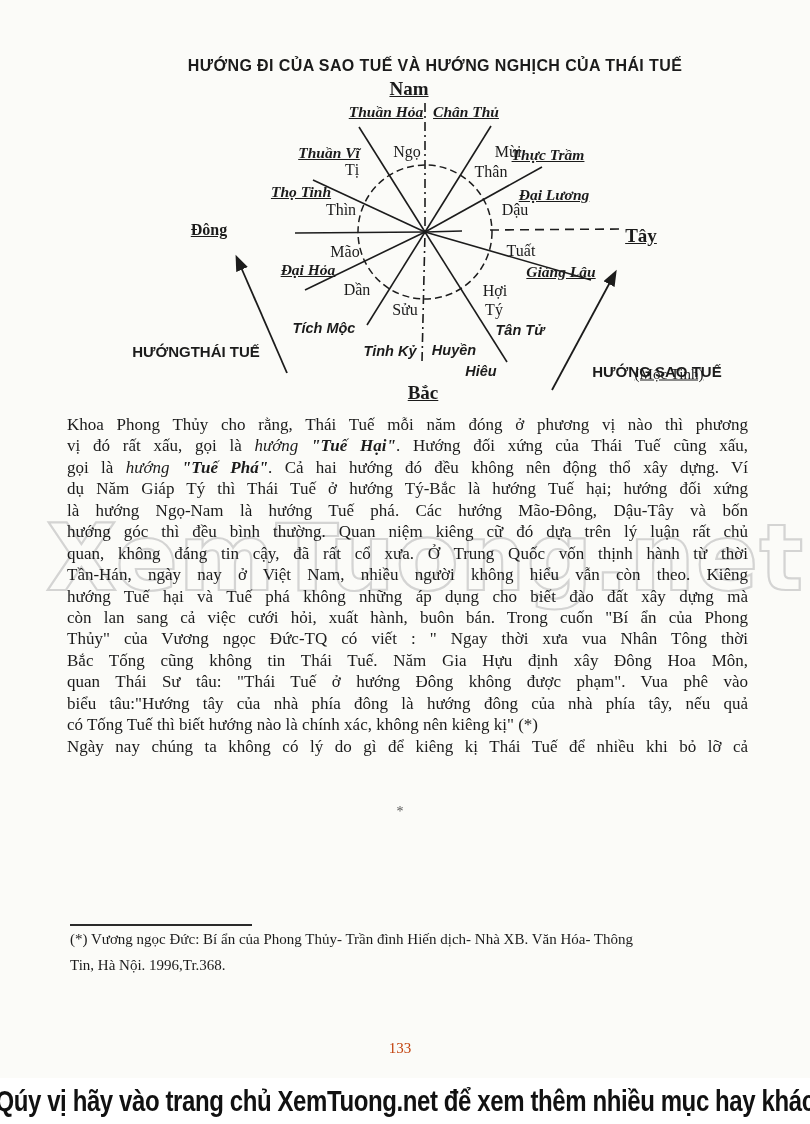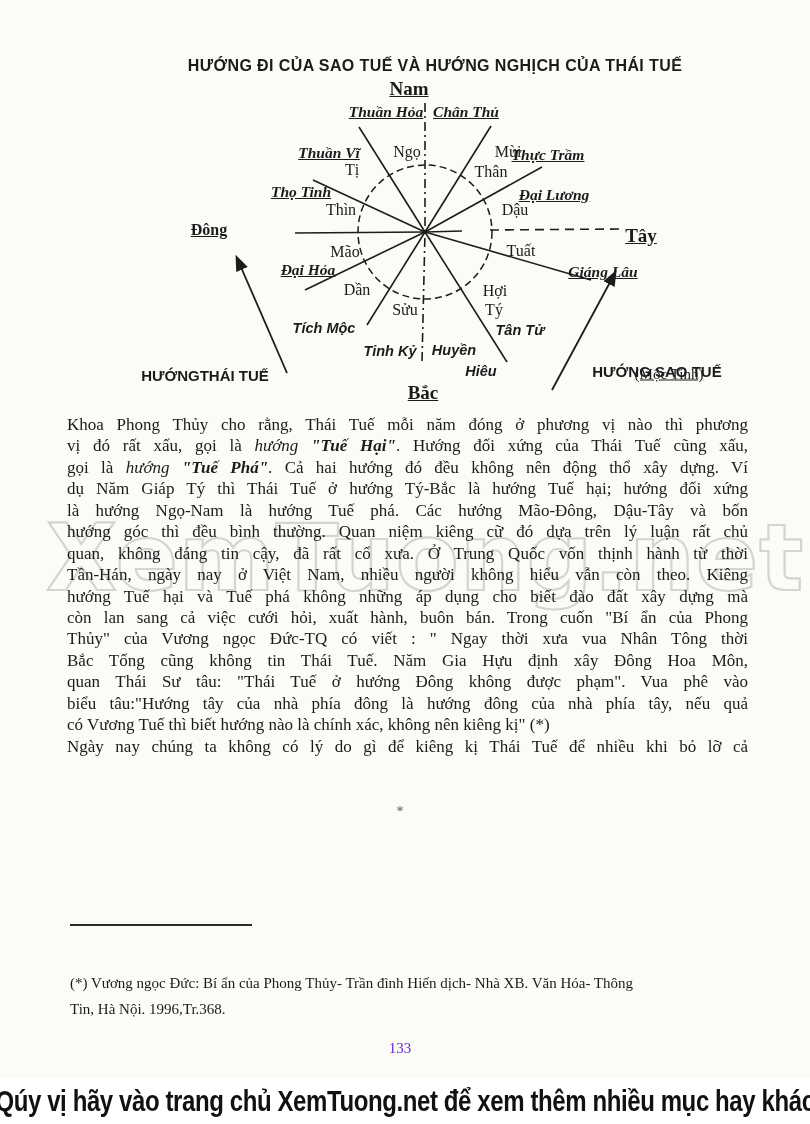--- a/index.html
+++ b/index.html
@@ -40,22 +40,22 @@
     position:absolute; left:67px; top:414px; width:681px;
     font-size:17px; line-height:21.45px;
   }
   .bline{height:21.45px;text-align:justify;}
   .bline.j{text-align-last:justify;}
   .bline .i{font-style:italic;}
   .bline .bi{font-style:italic;font-weight:bold;}
   .asterisk{position:absolute;left:400px;top:804px;font-size:14px;color:#555;transform:translateX(-50%);}
   
   .footrule{position:absolute;left:70px;top:924px;width:182px;height:2px;background:#2a2a2a;}
-  .footnote{position:absolute;left:70px;top:970px;width:680px;font-size:15px;line-height:26px;}
-  .pagenum{position:absolute;left:400px;top:1040px;transform:translateX(-50%);font-size:15px;color:#6d28d9;}
+  .footnote{position:absolute;left:70px;top:926px;width:680px;font-size:15px;line-height:26px;}
+  .pagenum{position:absolute;left:400px;top:1040px;transform:translateX(-50%);font-size:15px;color:#c2410c;}
   
   .banner{
     position:absolute;left:0;bottom:0;width:810px;height:46px;background:#ffffff;
     display:flex;align-items:center;justify-content:center;
   }
   .banner-inner{
     font-family:"Liberation Sans",sans-serif;font-weight:bold;font-size:30px;color:#111;
     transform:scaleX(.8);white-space:nowrap;letter-spacing:-.5px;
   }
 </style>
@@ -105,31 +105,31 @@
       <div class="dlabel branch" style="left: 495px; top: 291px;">Hợi</div>
       <div class="dlabel branch" style="left: 405px; top: 310px;">Sửu</div>
       <div class="dlabel branch" style="left: 449px; top: 310px; margin-left: 45px;">Tý</div>
       <div class="dlabel station" style="left: 386px; top: 112px;">Thuần Hỏa</div>
       <div class="dlabel station" style="left: 466px; top: 112px;">Chân Thủ</div>
       <div class="dlabel station" style="left: 329px; top: 153px;">Thuần Vĩ</div>
       <div class="dlabel station" style="left: 548px; top: 155px;">Thực Trầm</div>
       <div class="dlabel station" style="left: 301px; top: 192px;">Thọ Tinh</div>
       <div class="dlabel station" style="left: 554px; top: 195px;">Đại Lương</div>
       <div class="dlabel station" style="left: 308px; top: 270px;">Đại Hỏa</div>
-      <div class="dlabel station" style="left: 561px; top: 272px; margin-left: 42px;">Giáng Lâu</div>
+      <div class="dlabel station" style="left: 561px; top: 272px;">Giáng Lâu</div>
       <div class="dlabel station-b" style="left: 324px; top: 328px;">Tích Mộc</div>
       <div class="dlabel station-b" style="left: 520px; top: 330px; text-align: right;">Tân Tử</div>
       <div class="dlabel station-b" style="left: 390px; top: 351px;">Tinh Kỷ</div>
       <div class="dlabel station-b" style="left: 454px; top: 350px;">Huyền</div>
       <div class="dlabel station-b" style="left: 481px; top: 371px;">Hiêu</div>
       <div class="dlabel compass" style="left: 409px; top: 89px;">Nam</div>
       <div class="dlabel compass strong" style="left: 209px; top: 230px;">Đông</div>
       <div class="dlabel compass" style="left: 641px; top: 236px;">Tây</div>
       <div class="dlabel compass" style="left: 423px; top: 393px;">Bắc</div>
-      <div class="dlabel dirlabel" style="left: 205px; top: 351px; margin-top: 24px;">HƯỚNGTHÁI TUẾ</div>
+      <div class="dlabel dirlabel" style="left: 196px; top: 351px;">HƯỚNGTHÁI TUẾ</div>
       <div class="dlabel dirlabel" style="left: 657px; top: 354px; margin-top: 17px;">HƯỚNG SAO TUẾ</div>
       <div class="dlabel moctinh" style="left: 669px; top: 374px;">(Mộc Tinh)</div>
     </div>
 
   <div class="watermark">XemTuong.net</div>
 
   <div class="bodytext">
       <div class="bline j"><span>Khoa Phong Thủy cho rằng, Thái Tuế mỗi năm đóng ở phương vị nào thì phương</span></div>
       <div class="bline j"><span>vị đó rất xấu, gọi là </span><span class="i">hướng </span><span class="bi">"Tuế Hại"</span><span>. Hướng đối xứng của Thái Tuế cũng xấu,</span></div>
       <div class="bline j"><span>gọi là </span><span class="i">hướng </span><span class="bi">"Tuế Phá"</span><span>. Cả hai hướng đó đều không nên động thổ xây dựng. Ví</span></div>
@@ -137,21 +137,21 @@
       <div class="bline j"><span>là hướng Ngọ-Nam là hướng Tuế phá. Các hướng Mão-Đông, Dậu-Tây và bốn</span></div>
       <div class="bline j"><span>hướng góc thì đều bình thường. Quan niệm kiêng cữ đó dựa trên lý luận rất chủ</span></div>
       <div class="bline j"><span>quan, không đáng tin cậy, đã rất cổ xưa. Ở Trung Quốc vốn thịnh hành từ thời</span></div>
       <div class="bline j"><span>Tần-Hán, ngày nay ở Việt Nam, nhiều người không hiểu vẫn còn theo. Kiêng</span></div>
       <div class="bline j"><span>hướng Tuế hại và Tuế phá không những áp dụng cho biết đào đất xây dựng mà</span></div>
       <div class="bline j"><span>còn lan sang cả việc cưới hỏi, xuất hành, buôn bán. Trong cuốn "Bí ẩn của Phong</span></div>
       <div class="bline j"><span>Thủy" của Vương ngọc Đức-TQ có viết : " Ngay thời xưa vua Nhân Tông thời</span></div>
       <div class="bline j"><span>Bắc Tống cũng không tin Thái Tuế. Năm Gia Hựu định xây Đông Hoa Môn,</span></div>
       <div class="bline j"><span>quan Thái Sư tâu: "Thái Tuế ở hướng Đông không được phạm". Vua phê vào</span></div>
       <div class="bline j"><span>biểu tâu:"Hướng tây của nhà phía đông là hướng đông của nhà phía tây, nếu quả</span></div>
-      <div class="bline"><span>có Vương Tuế thì biết hướng nào là chính xác, không nên kiêng kị" (*)</span></div>
+      <div class="bline"><span>có Tống Tuế thì biết hướng nào là chính xác, không nên kiêng kị" (*)</span></div>
       <div class="bline j"><span>Ngày nay chúng ta không có lý do gì để kiêng kị Thái Tuế  để nhiều khi bỏ lỡ cả</span></div>
     </div>
 
   <div class="asterisk">*</div>
 
   <div class="footrule"></div>
   <div class="footnote">
       <div>(*) Vương ngọc Đức: Bí ẩn của Phong Thủy- Trần đình Hiến dịch- Nhà XB. Văn Hóa- Thông</div>
       <div>Tin, Hà Nội. 1996,Tr.368.</div>
     </div>

